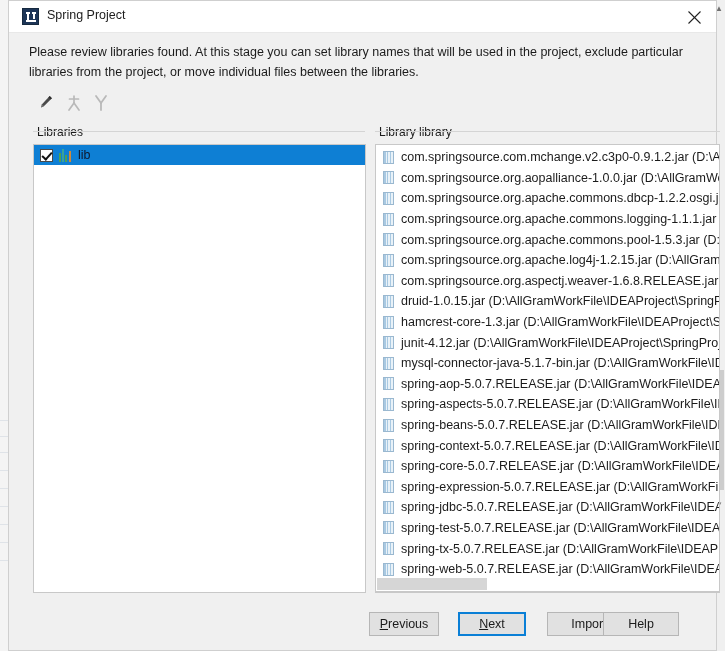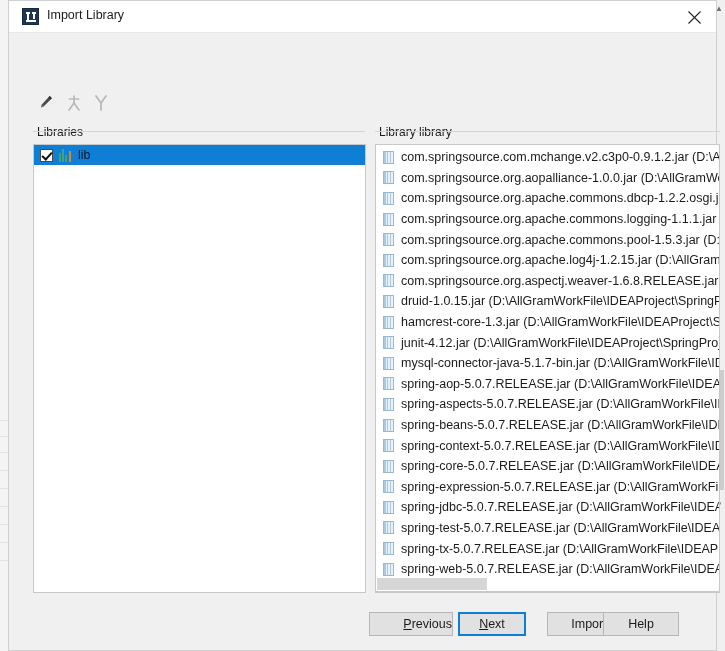--- a/index.html
+++ b/index.html
@@ -286,21 +286,21 @@
     color: #1b1b1b;
     text-align: center;
     line-height: 22px;
     cursor: default;
   }
   .dlg-btn.focused {
     border: 2px solid #0a7fd6;
     line-height: 20px;
   }
   .underline { text-decoration: underline; }
-  #btn-previous { left: 360px; width: 84px; text-align: right; }
+  #btn-previous { left: 360px; width: 70px; }
   #btn-next     { left: 449px; width: 68px; }
   #btn-cancel   { left: 538px; width: 84px; }
   #btn-help     { left: 594px; width: 76px; }
 </style>
 </head>
 <body>
 
 <div id="bg-strip">
   <div class="bgline" style="top:420px"></div>
   <div class="bgline" style="top:436px"></div>
@@ -322,29 +322,30 @@
 <div id="dialog">
 
   <div id="titlebar">
     <div id="app-icon">
       <span class="ij-bar ij-b1"></span>
       <span class="ij-bar ij-b2"></span>
       <span class="ij-bar ij-b3"></span>
       <span class="ij-bar ij-b4"></span>
       <span class="ij-bar ij-b5"></span>
     </div>
-    <div id="title-text">Import Library</div>
+    <div id="title-text">Spring Project</div>
     <div id="close-button">
       <svg width="13" height="13" viewBox="0 0 13 13">
         <line x1="0.5" y1="0.5" x2="12.5" y2="12.5" stroke="#222" stroke-width="1.1"></line>
         <line x1="12.5" y1="0.5" x2="0.5" y2="12.5" stroke="#222" stroke-width="1.1"></line>
       </svg>
     </div>
   </div>
 
+  <div id="description">Please review libraries found. At this stage you can set library names that will be used in the project, exclude particular libraries from the project, or move individual files between the libraries.</div>
 
   <div id="toolbar">
     <div class="tool-btn" id="tool-edit">
       <svg width="26" height="26" viewBox="0 0 26 26">
         <g transform="translate(5.5,5.5)">
           <path d="M10.2 0.6 L12.4 2.8 L4.6 10.6 L1.6 11.9 L2.5 8.7 Z" fill="#4a4a4a"></path>
           <path d="M10.2 0.6 L12.4 2.8 L11.1 4.1 L8.9 1.9 Z" fill="#2f2f2f"></path>
           <path d="M1.6 11.9 L2.5 8.7 L4.6 10.6 Z" fill="#6e6e6e"></path>
         </g>
       </svg>

